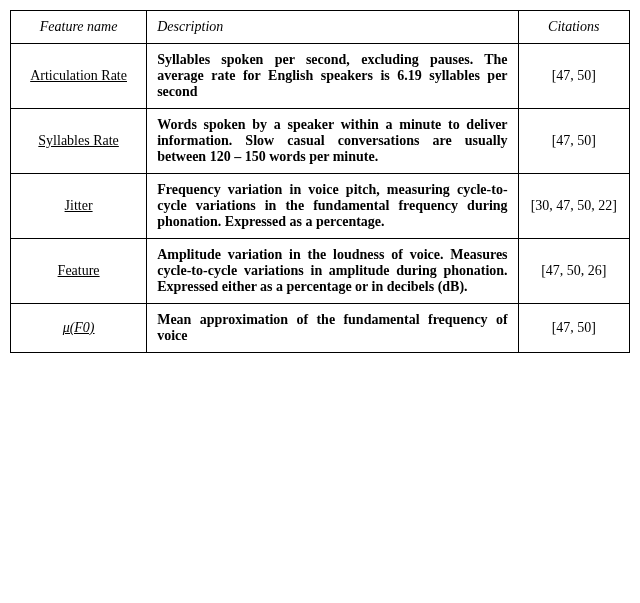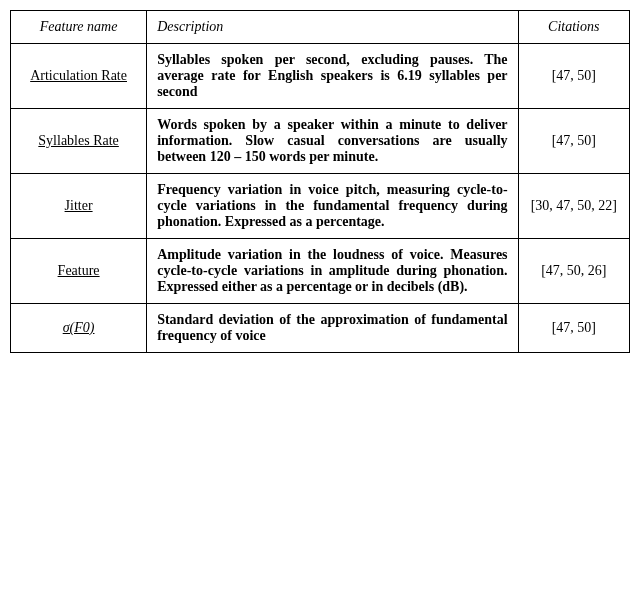--- a/index.html
+++ b/index.html
@@ -90,18 +90,18 @@
         <td class="col-feature feature-name">Jitter</td>
         <td class="col-description">Frequency variation in voice pitch, measuring cycle-to-cycle variations in the fundamental frequency during phonation. Expressed as a percentage.</td>
         <td class="col-citations">[30, 47, 50, 22]</td>
       </tr>
       <tr>
         <td class="col-feature feature-name">Feature</td>
         <td class="col-description">Amplitude variation in the loudness of voice. Measures cycle-to-cycle variations in amplitude during phonation. Expressed either as a percentage or in decibels (dB).</td>
         <td class="col-citations">[47, 50, 26]</td>
       </tr>
       <tr>
-        <td class="col-feature feature-name"><em>σ(F0)</em></td>
-        <td class="col-description">Standard deviation of the approximation of fundamental frequency of voice</td>
+        <td class="col-feature feature-name"><em>μ(F0)</em></td>
+        <td class="col-description">Mean approximation of the fundamental frequency of voice</td>
         <td class="col-citations">[47, 50]</td>
       </tr>
     </tbody>
 </table>
 
 </body></html>

